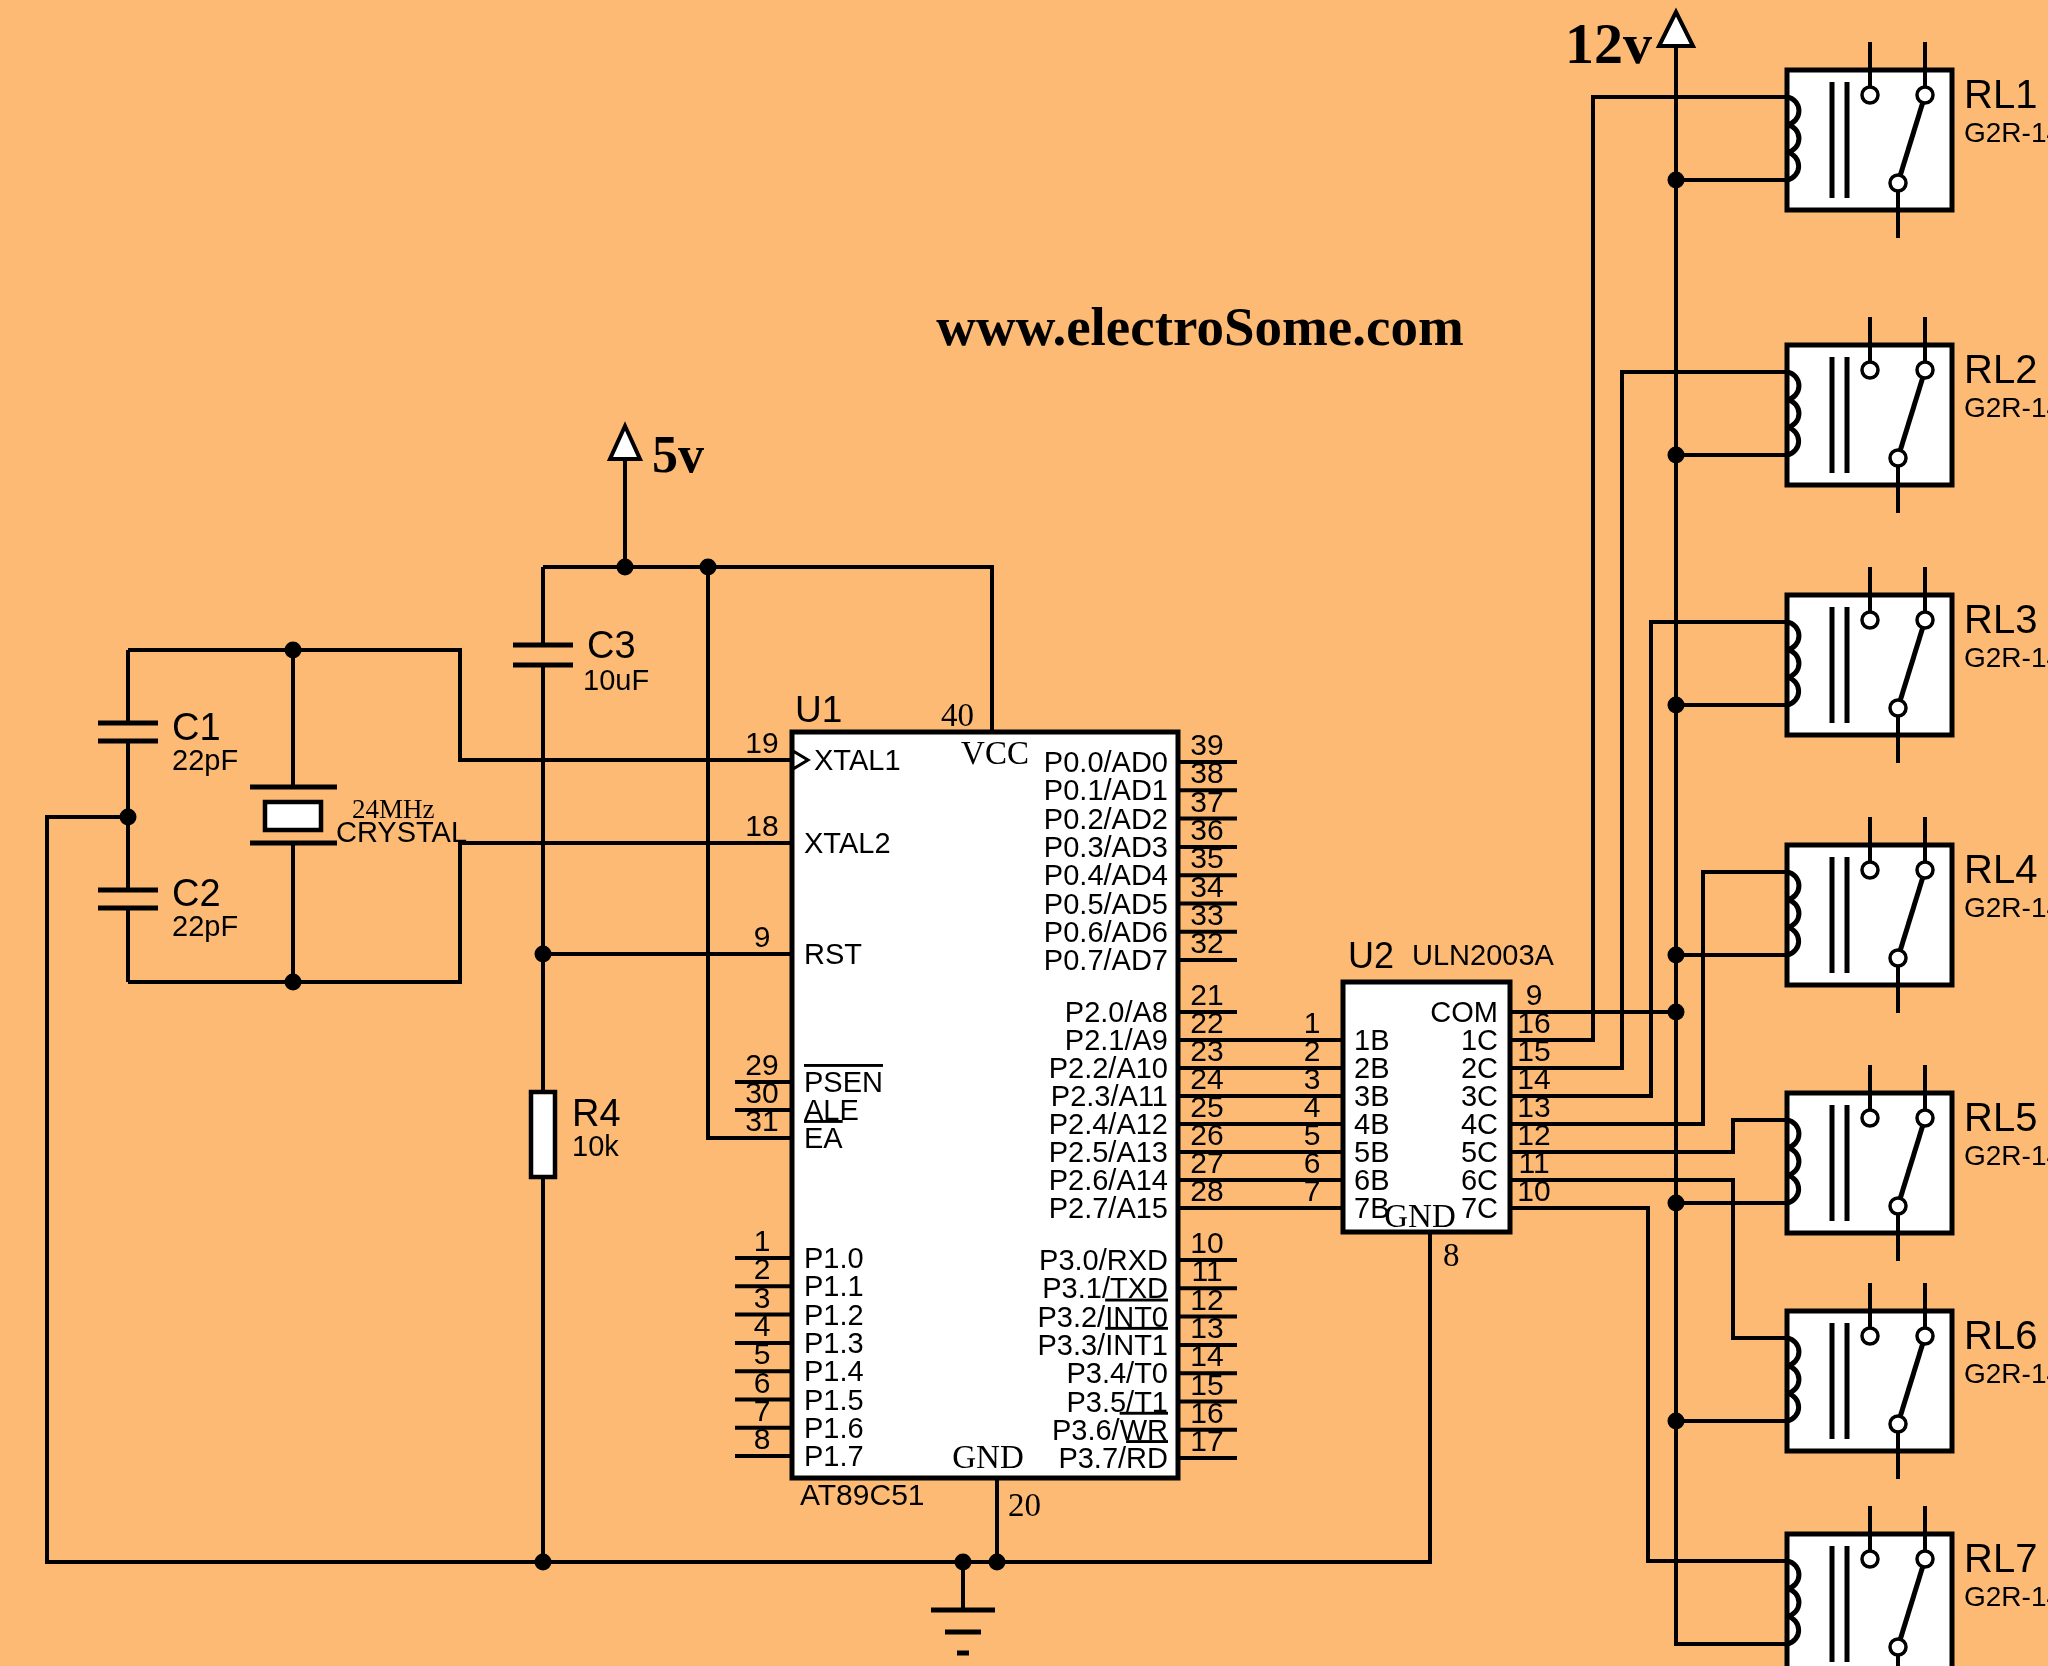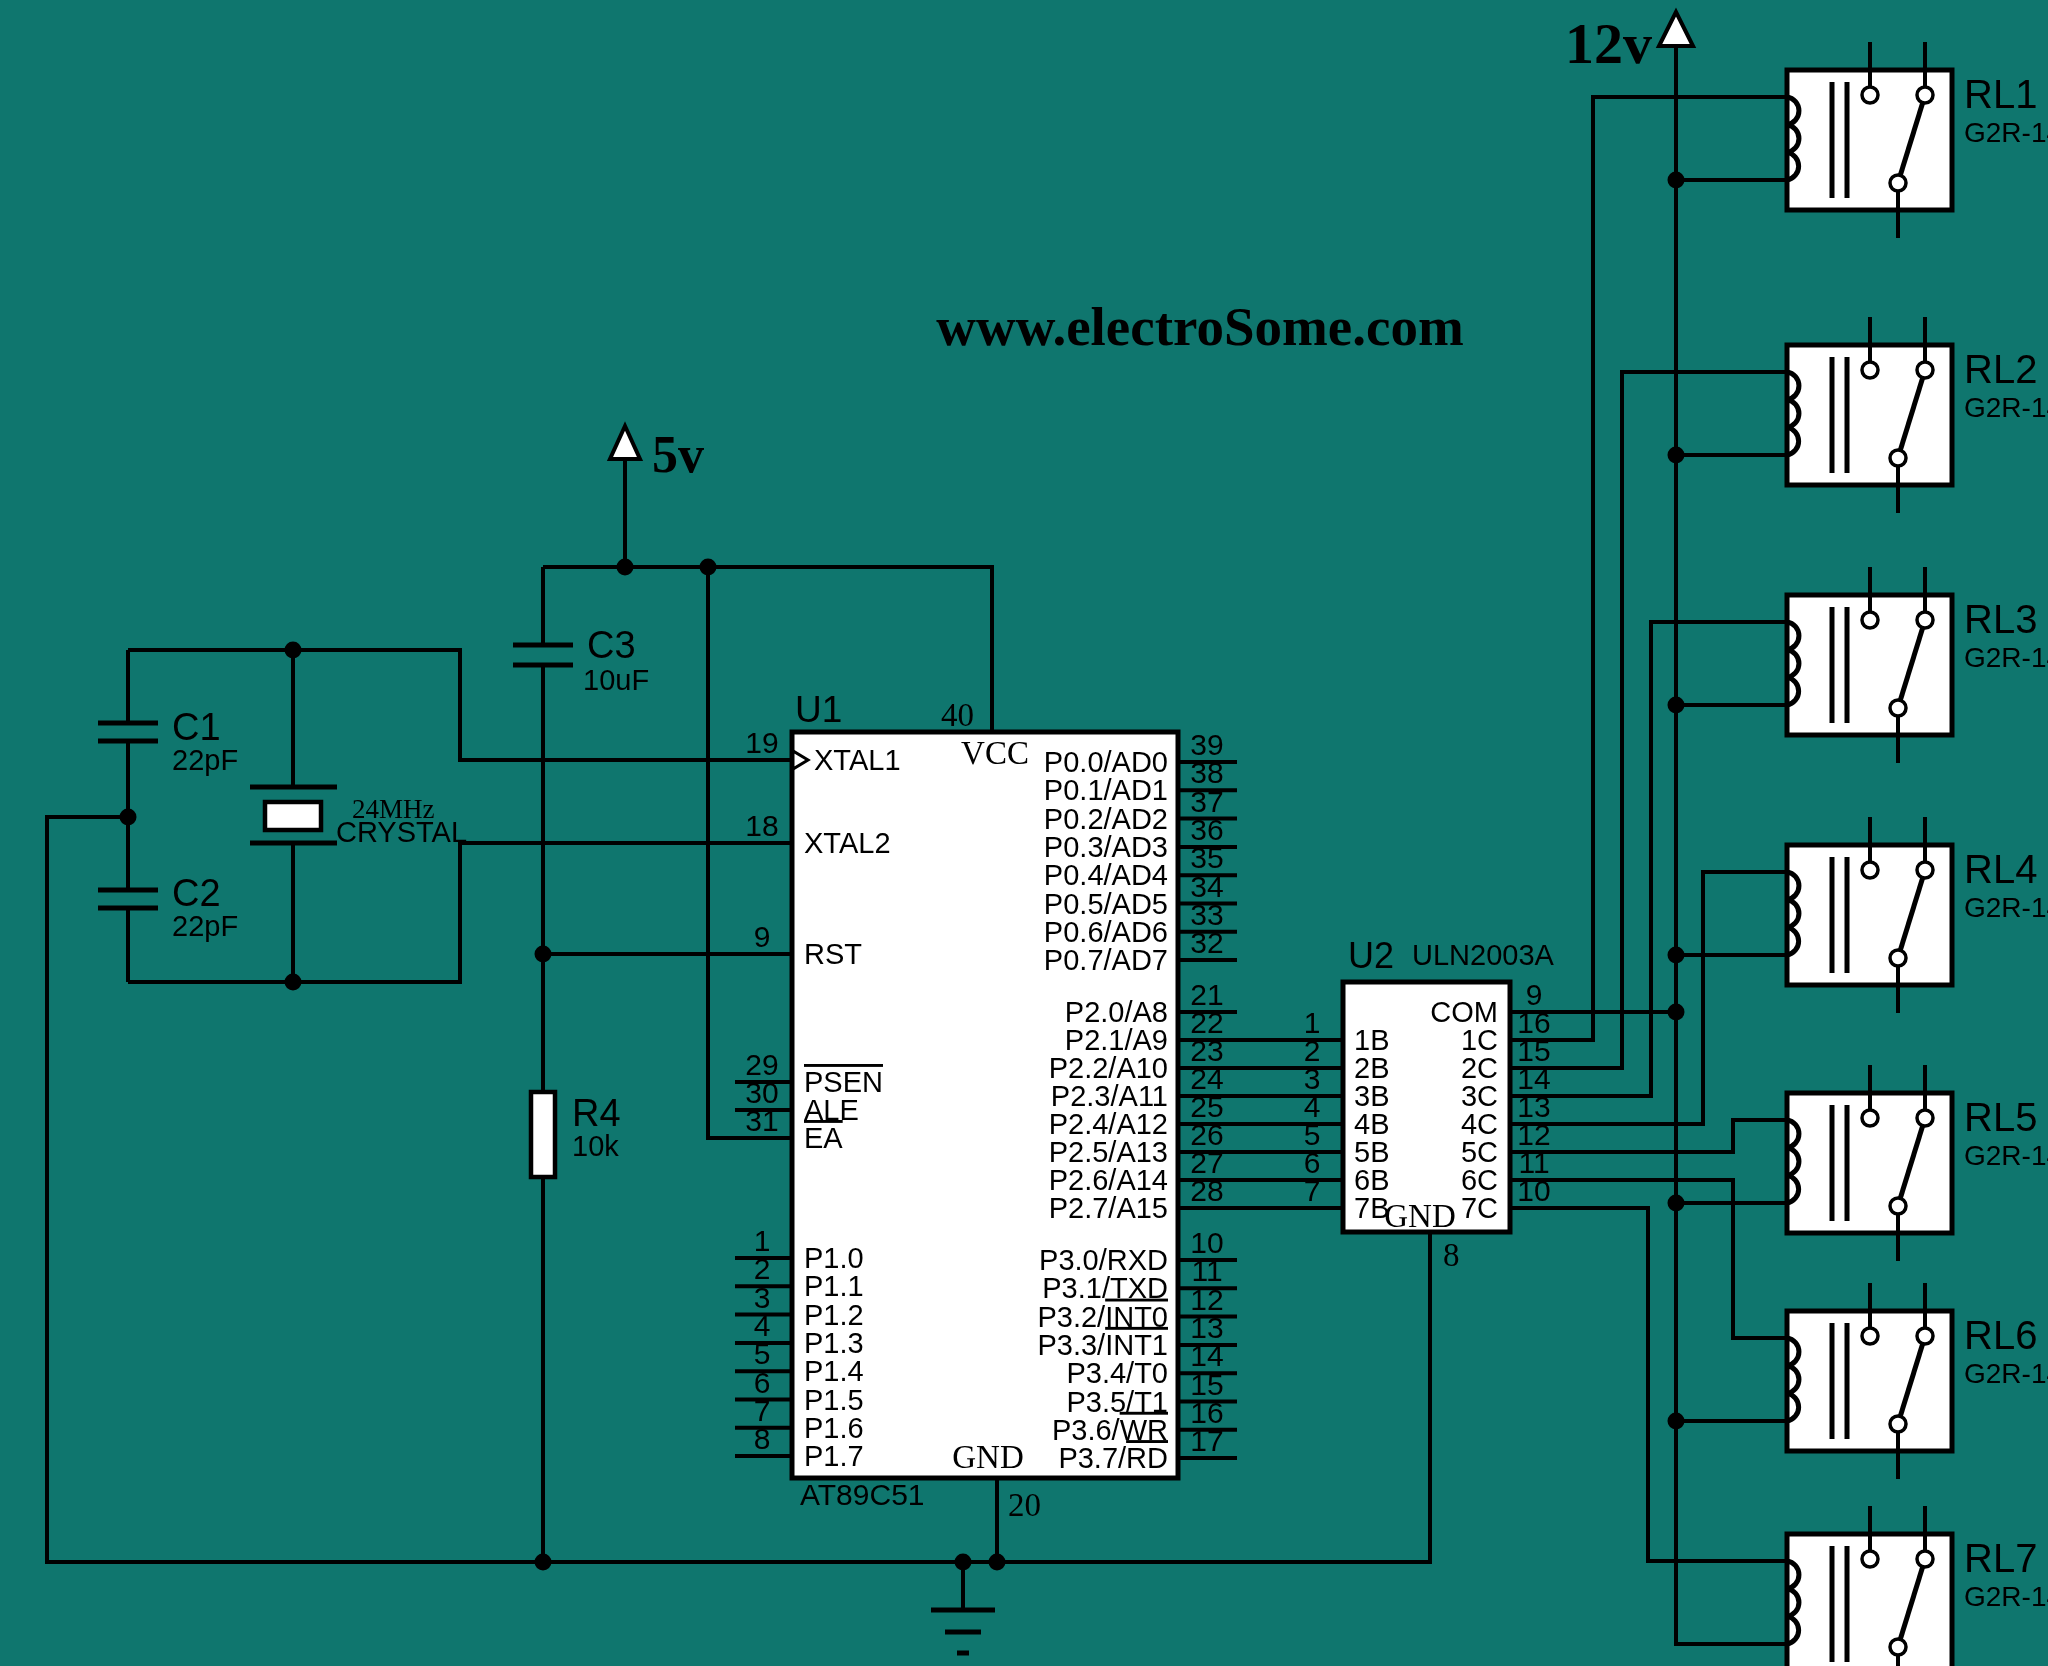--- a/index.html
+++ b/index.html
@@ -1,16 +1,16 @@
 <!DOCTYPE html>
 <html><head>
 <meta charset="utf-8">
 <style>
   html,body{margin:0;padding:0;background:#ffffff;}
-  #stage{width:2048px;height:1666px;position:relative;background:#0f766e;overflow:hidden;}
+  #stage{width:2048px;height:1666px;position:relative;background:#fdba74;overflow:hidden;}
   svg{display:block;}
   .w{stroke:#000;stroke-width:4;fill:none;stroke-linejoin:miter;}
   .w5{stroke:#000;stroke-width:5;fill:none;stroke-linejoin:miter;}
   .box{fill:#fff;stroke:#000;stroke-width:5;}
   .box4{fill:#fff;stroke:#000;stroke-width:4.5;}
   .dot{fill:#000;stroke:none;}
   text{fill:#000;}
   .t-sans{font-family:"Liberation Sans","DejaVu Sans",sans-serif;}
   .t-serif{font-family:"Liberation Serif","DejaVu Serif",serif;}
   .pn{font-family:"Liberation Sans","DejaVu Sans",sans-serif;font-size:30px;}

